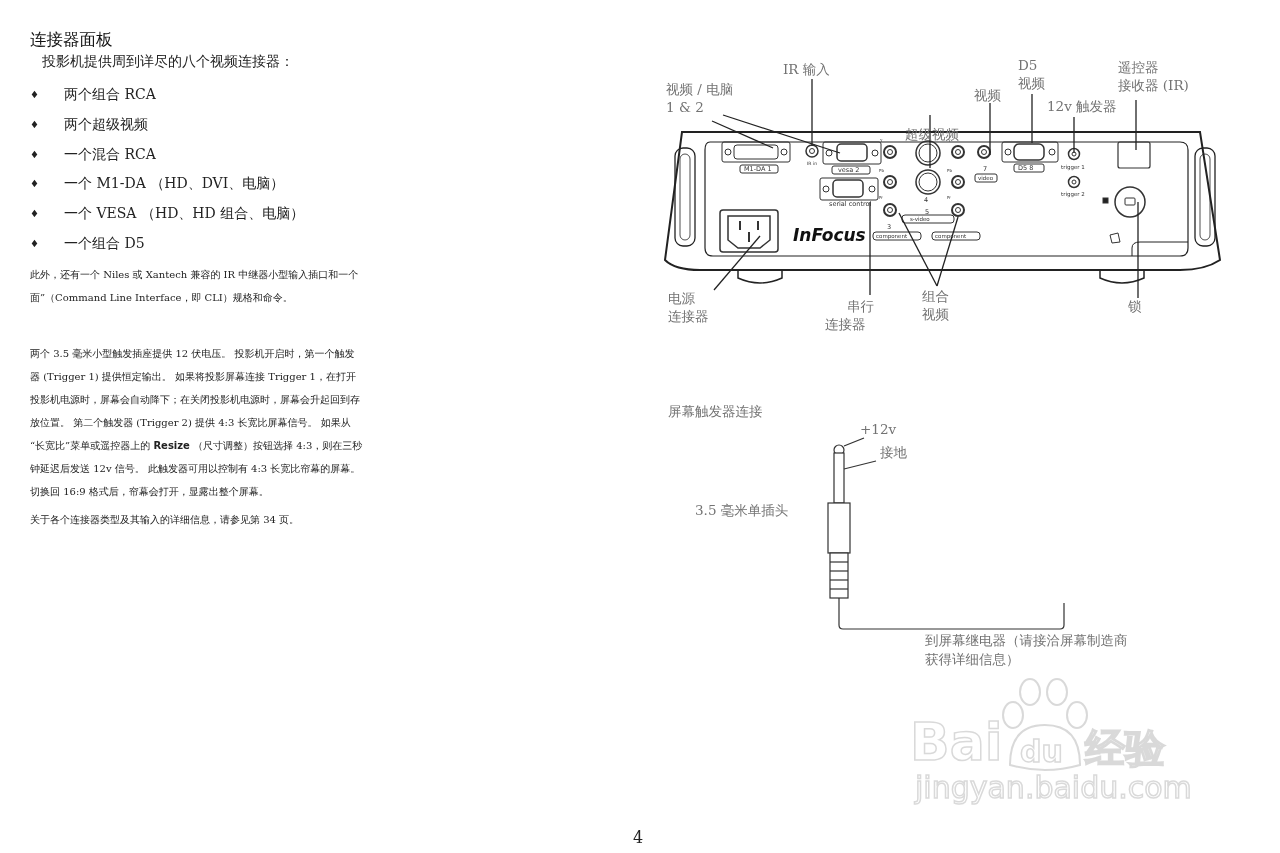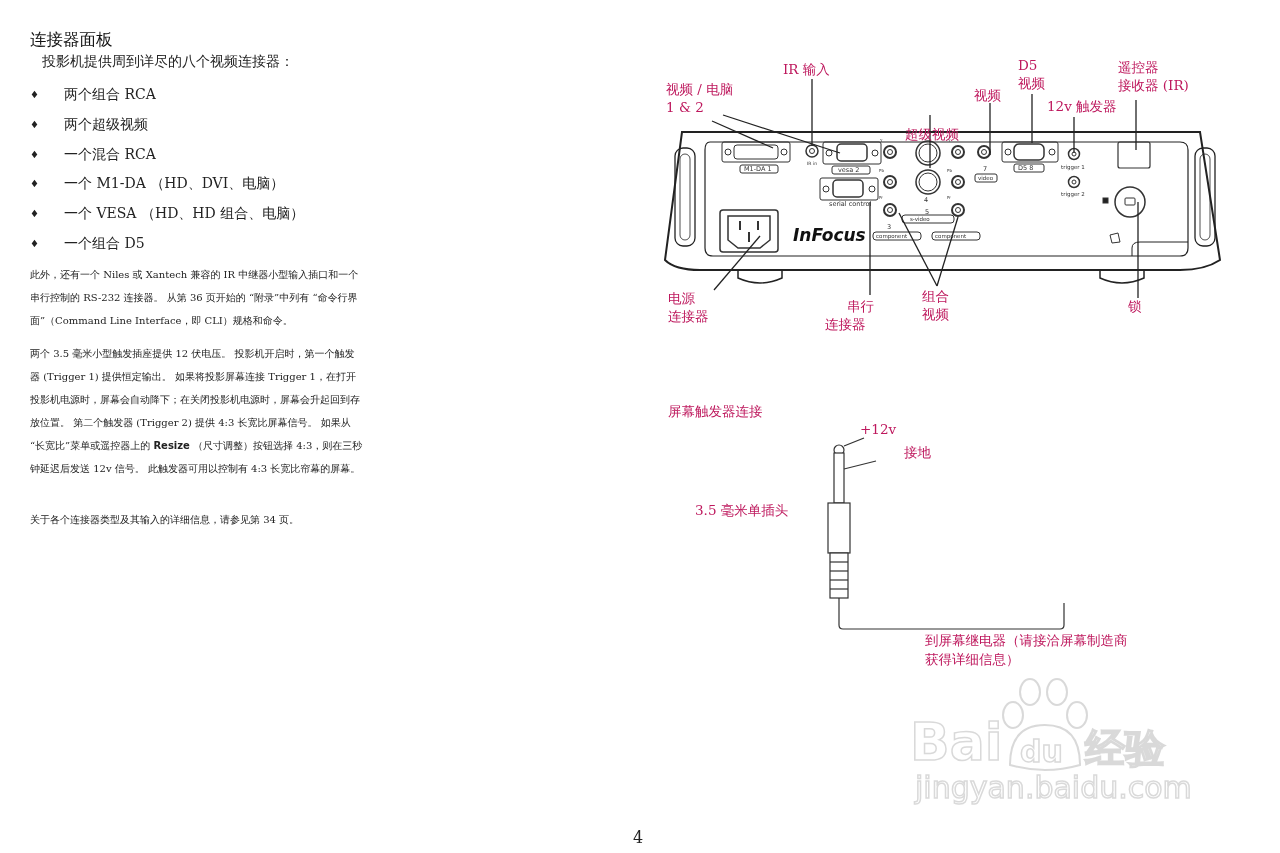--- a/index.html
+++ b/index.html
@@ -6,21 +6,21 @@
   body { width:1280px; height:853px; position:relative; overflow:hidden;
          font-family: "DejaVu Serif", "Liberation Serif", serif; color:#222; }
   .abs { position:absolute; }
   .title { left:30px; top:29px; font-size:16.5px; font-family:Liberation Sans, sans-serif; font-weight:500; color:#111; }
   .intro { left:30px; top:53px; font-size:14px;margin-left:12px; }
   .bullets { left:30px; top:86px; margin:0; padding:0; list-style:none; }
   .bullets li { height:29.8px; font-size:14px; display:flex; align-items:flex-start; }
   .bullets .dot { width:34px; font-size:10px; padding-top:3px; }
   .para { left:30px; width:600px; font-size:10px; line-height:23px; }
   .para b { font-family:"DejaVu Sans","Liberation Sans",sans-serif; font-weight:bold; }
-  .lbl { position:absolute; font-size:13.5px; line-height:17px; white-space:nowrap; color:#be185d; }
+  .lbl { position:absolute; font-size:13.5px; line-height:17px; white-space:nowrap; color:#737373; }
   .pageno { left:633px; top:828px; font-size:16px; }
   svg text { font-family:"DejaVu Sans","Liberation Sans",sans-serif; }
   .wm { position:absolute; left:905px; top:670px; width:300px; height:135px; opacity:0.55; }
 </style>
 </head>
 <body>
 
 <div class="abs title">连接器面板</div>
 <div class="abs intro">投影机提供周到详尽的八个视频连接器：</div>
 
@@ -46,31 +46,31 @@
       <span>一个 VESA （HD、HD 组合、电脑）</span>
     </li>
   <li>
       <span class="dot">♦</span>
       <span>一个组合 D5</span>
     </li>
 </ul>
 
 <div class="abs para" style="top:263px;">
   <div>此外，还有一个 Niles 或 Xantech 兼容的 IR 中继器小型输入插口和一个</div>
-  <div>串行控制的 RS-232 连接器。 从第 36 页开始的 “附录”中列有 “命令行界</div>
   <div>面”（Command Line Interface，即 CLI）规格和命令。</div>
 </div>
 
 <div class="abs para" style="top:342px;">
   <div>两个 3.5 毫米小型触发插座提供 12 伏电压。 投影机开启时，第一个触发</div>
   <div>器 (Trigger 1) 提供恒定输出。 如果将投影屏幕连接 Trigger 1，在打开</div>
   <div>投影机电源时，屏幕会自动降下；在关闭投影机电源时，屏幕会升起回到存</div>
   <div>放位置。 第二个触发器 (Trigger 2) 提供 4:3 长宽比屏幕信号。 如果从</div>
   <div><span>“长宽比”菜单或遥控器上的 </span><b>Resize</b><span> （尺寸调整）按钮选择 4:3，则在三秒</span></div>
   <div>钟延迟后发送 12v 信号。 此触发器可用以控制有 4:3 长宽比帘幕的屏幕。</div>
+  <div>切换回 16:9 格式后，帘幕会打开，显露出整个屏幕。</div>
 </div>
 
 <div class="abs para" style="top:508px;">关于各个连接器类型及其输入的详细信息，请参见第 34 页。</div>
 
 <svg class="abs" style="left:660px; top:120px;" width="565" height="170" viewBox="0 0 565 170">
   <g fill="none" stroke="#222" stroke-width="2">
 
     <path d="M22,12 L540,12 L560,140 Q545,150 520,150 L40,150 Q15,150 5,140 Z" fill="#fff"></path>
 
     <path d="M50,22 Q45,22 45,30 L45,128 Q45,136 53,136 L520,136 Q528,136 528,128 L528,30 Q528,22 520,22 Z" stroke-width="1.2"></path>
@@ -231,21 +231,21 @@
     <line x1="10" y1="155" x2="28" y2="155"></line>
     <line x1="10" y1="164" x2="28" y2="164"></line>
   </g>
   <g stroke="#333" stroke-width="1.2" fill="none">
     <line x1="24" y1="21" x2="44" y2="13"></line>
     <line x1="24" y1="44" x2="56" y2="36"></line>
     <path d="M19,173 L19,200 Q19,204 23,204 L240,204 Q244,204 244,200 L244,178"></path>
   </g>
 </svg>
 <div class="lbl" style="left:860px; top:421px;">+12v</div>
-<div class="lbl" style="left:880px; top:444px;margin-left:24px;">接地</div>
+<div class="lbl" style="left:880px; top:444px;">接地</div>
 <div class="lbl" style="left:695px; top:502px;">3.5 毫米单插头</div>
 <div class="lbl" style="left:925px; top:632px;">到屏幕继电器（请接洽屏幕制造商</div>
 <div class="lbl" style="left:925px; top:651px;">获得详细信息）</div>
 
 <div class="wm">
   <svg width="300" height="135" viewBox="0 0 300 135">
     <g fill="#fff" stroke="#bbb" stroke-width="2">
       <ellipse cx="125" cy="22" rx="10" ry="13"></ellipse>
       <ellipse cx="152" cy="22" rx="10" ry="13"></ellipse>
       <ellipse cx="108" cy="45" rx="10" ry="13"></ellipse>

